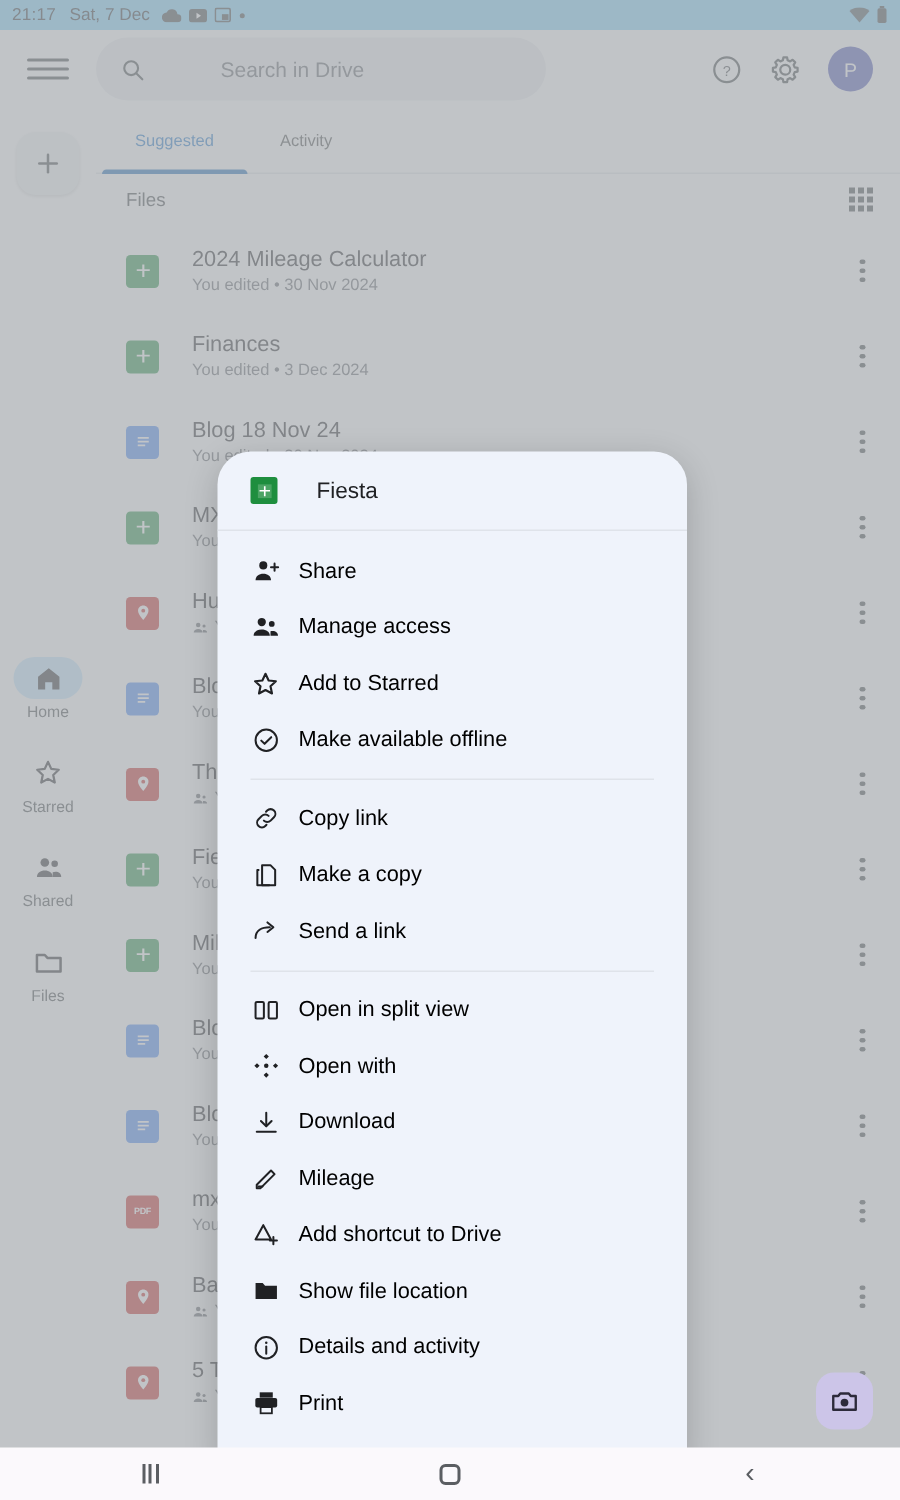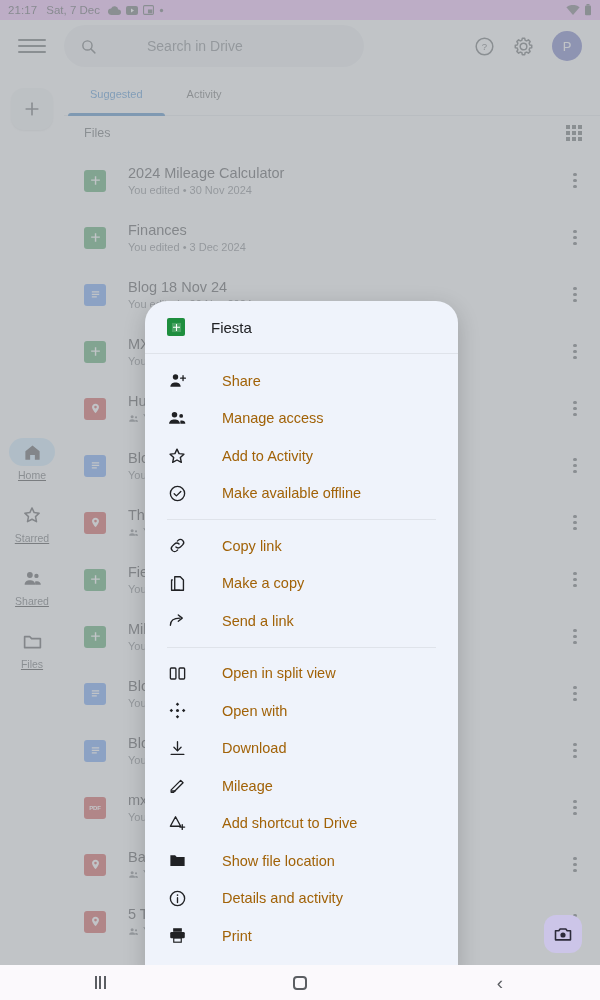--- a/index.html
+++ b/index.html
@@ -14,21 +14,21 @@
   
   #app {
     position: absolute; inset: 0;
     background: #ffffff;
   }
 
   
   .statusbar {
     height: 20px; display: flex; align-items: center;
     padding: 0 8px; font-size: 11px; color: #2b2f33;
-    background: #f0abfc;
+    background: #7dd3fc;
   }
   .sb-time { font-size: 11.5px; letter-spacing: .1px; }
   .sb-date { margin-left: 9px; font-size: 11.5px; }
   .sb-icons { display: flex; align-items: center; gap: 5px; margin-left: 8px; }
   .sb-right { margin-left: auto; display: flex; align-items: center; gap: 4px; }
   .sb-ic { display: block; }
 
   
   .appbar { height: 52px; display: flex; align-items: center; padding: 0 14px; background:#fff; }
   .hamburger { width: 28px; height: 28px; margin-left: 4px; display:flex; flex-direction:column;
@@ -49,21 +49,21 @@
   
   .rail { position:absolute; left:0; top:72px; bottom:0; width:64px;
           display:flex; flex-direction:column; align-items:center; background:#fff; }
   .fab-new {
     width: 42px; height: 42px; margin-top: 16px; border-radius: 13px;
     background:#f1f3f4; display:flex; align-items:center; justify-content:center;
     box-shadow: 0 1px 2px rgba(60,64,67,.15);
   }
   .rail-spacer { flex: 1; }
   .rail-items { display:flex; flex-direction:column; align-items:center; gap:20px;
-                margin-bottom: 330px; text-decoration: underline; }
+                margin-bottom: 330px; }
   .rail-item { display:flex; flex-direction:column; align-items:center; width:60px; }
   .rail-pill { width:46px; height:28px; border-radius:14px; display:flex;
                align-items:center; justify-content:center; }
   .rail-item.active .rail-pill { background:#c2e7ff; }
   .rail-label { font-size:10.5px; color:#3c4043; margin-top:3px; }
 
   
   .content { position:absolute; left:64px; right:0; top:72px; bottom:0; background:#fff; }
   .tabs { display:flex; height:44px; border-bottom:1px solid #e3e5e8; padding-left:4px; }
   .tab { padding: 0 22px; height:44px; display:flex; align-items:center;
@@ -105,21 +105,21 @@
   }
   .menu-header { display:flex; align-items:center; height:52px; padding: 0 22px; }
   .menu-header .mh-icon { width:18px;height:18px;border-radius:2px;background:#1e8e3e;
                           display:flex;align-items:center;justify-content:center;flex:none;}
   .menu-header .mh-title { margin-left:26px; font-size:15px; color:#202124; }
   .menu-div { height:1px; background:#dfe3ea; margin: 0; }
   .menu-div.inset { margin: 7px 22px; }
   .mitem { display:flex; align-items:center; height:37.5px; padding: 0 22px; }
   .mitem .mi-icon { width:20px; height:20px; flex:none; display:flex;
                     align-items:center; justify-content:center; color:#202124; }
-  .mitem .mi-label { margin-left:35px; font-size:14.5px; color:#a16207; }
+  .mitem .mi-label { margin-left:12px; font-size:14.5px; color:#000000; }
   .mitem.faded { opacity:.22; }
   .mgroup-pad { height:8px; }
 
   
   #camfab {
     position:absolute; right:18px; top:915px; width:38px; height:38px;
     background:#ccc5e8; border-radius:12px; display:flex; align-items:center;
     justify-content:center;
   }
 
@@ -609,21 +609,21 @@
             </svg>
           </span>
           <span class="mi-label">Manage access</span>
         </div>
         <div class="mitem">
           <span class="mi-icon">
             <svg width="20" height="20" viewBox="0 0 24 24">
               <path stroke="#202124" stroke-width="1.7" fill="none" stroke-linecap="round" stroke-linejoin="round" d="M12 3.8l2.5 5.4 5.8.6-4.3 4 1.2 5.8L12 16.8 6.8 19.6 8 13.8l-4.3-4 5.8-.6z"></path>
             </svg>
           </span>
-          <span class="mi-label">Add to Activity</span>
+          <span class="mi-label">Add to Starred</span>
         </div>
         <div class="mitem">
           <span class="mi-icon">
             <svg width="19" height="19" viewBox="0 0 24 24">
               <circle cx="12" cy="12" r="9" stroke="#202124" stroke-width="1.7" fill="none" stroke-linecap="round" stroke-linejoin="round"></circle>
               <path stroke="#202124" stroke-width="1.7" fill="none" stroke-linecap="round" stroke-linejoin="round" d="M7.8 12.3l2.8 2.7 5.6-5.6"></path>
             </svg>
           </span>
           <span class="mi-label">Make available offline</span>
         </div>

